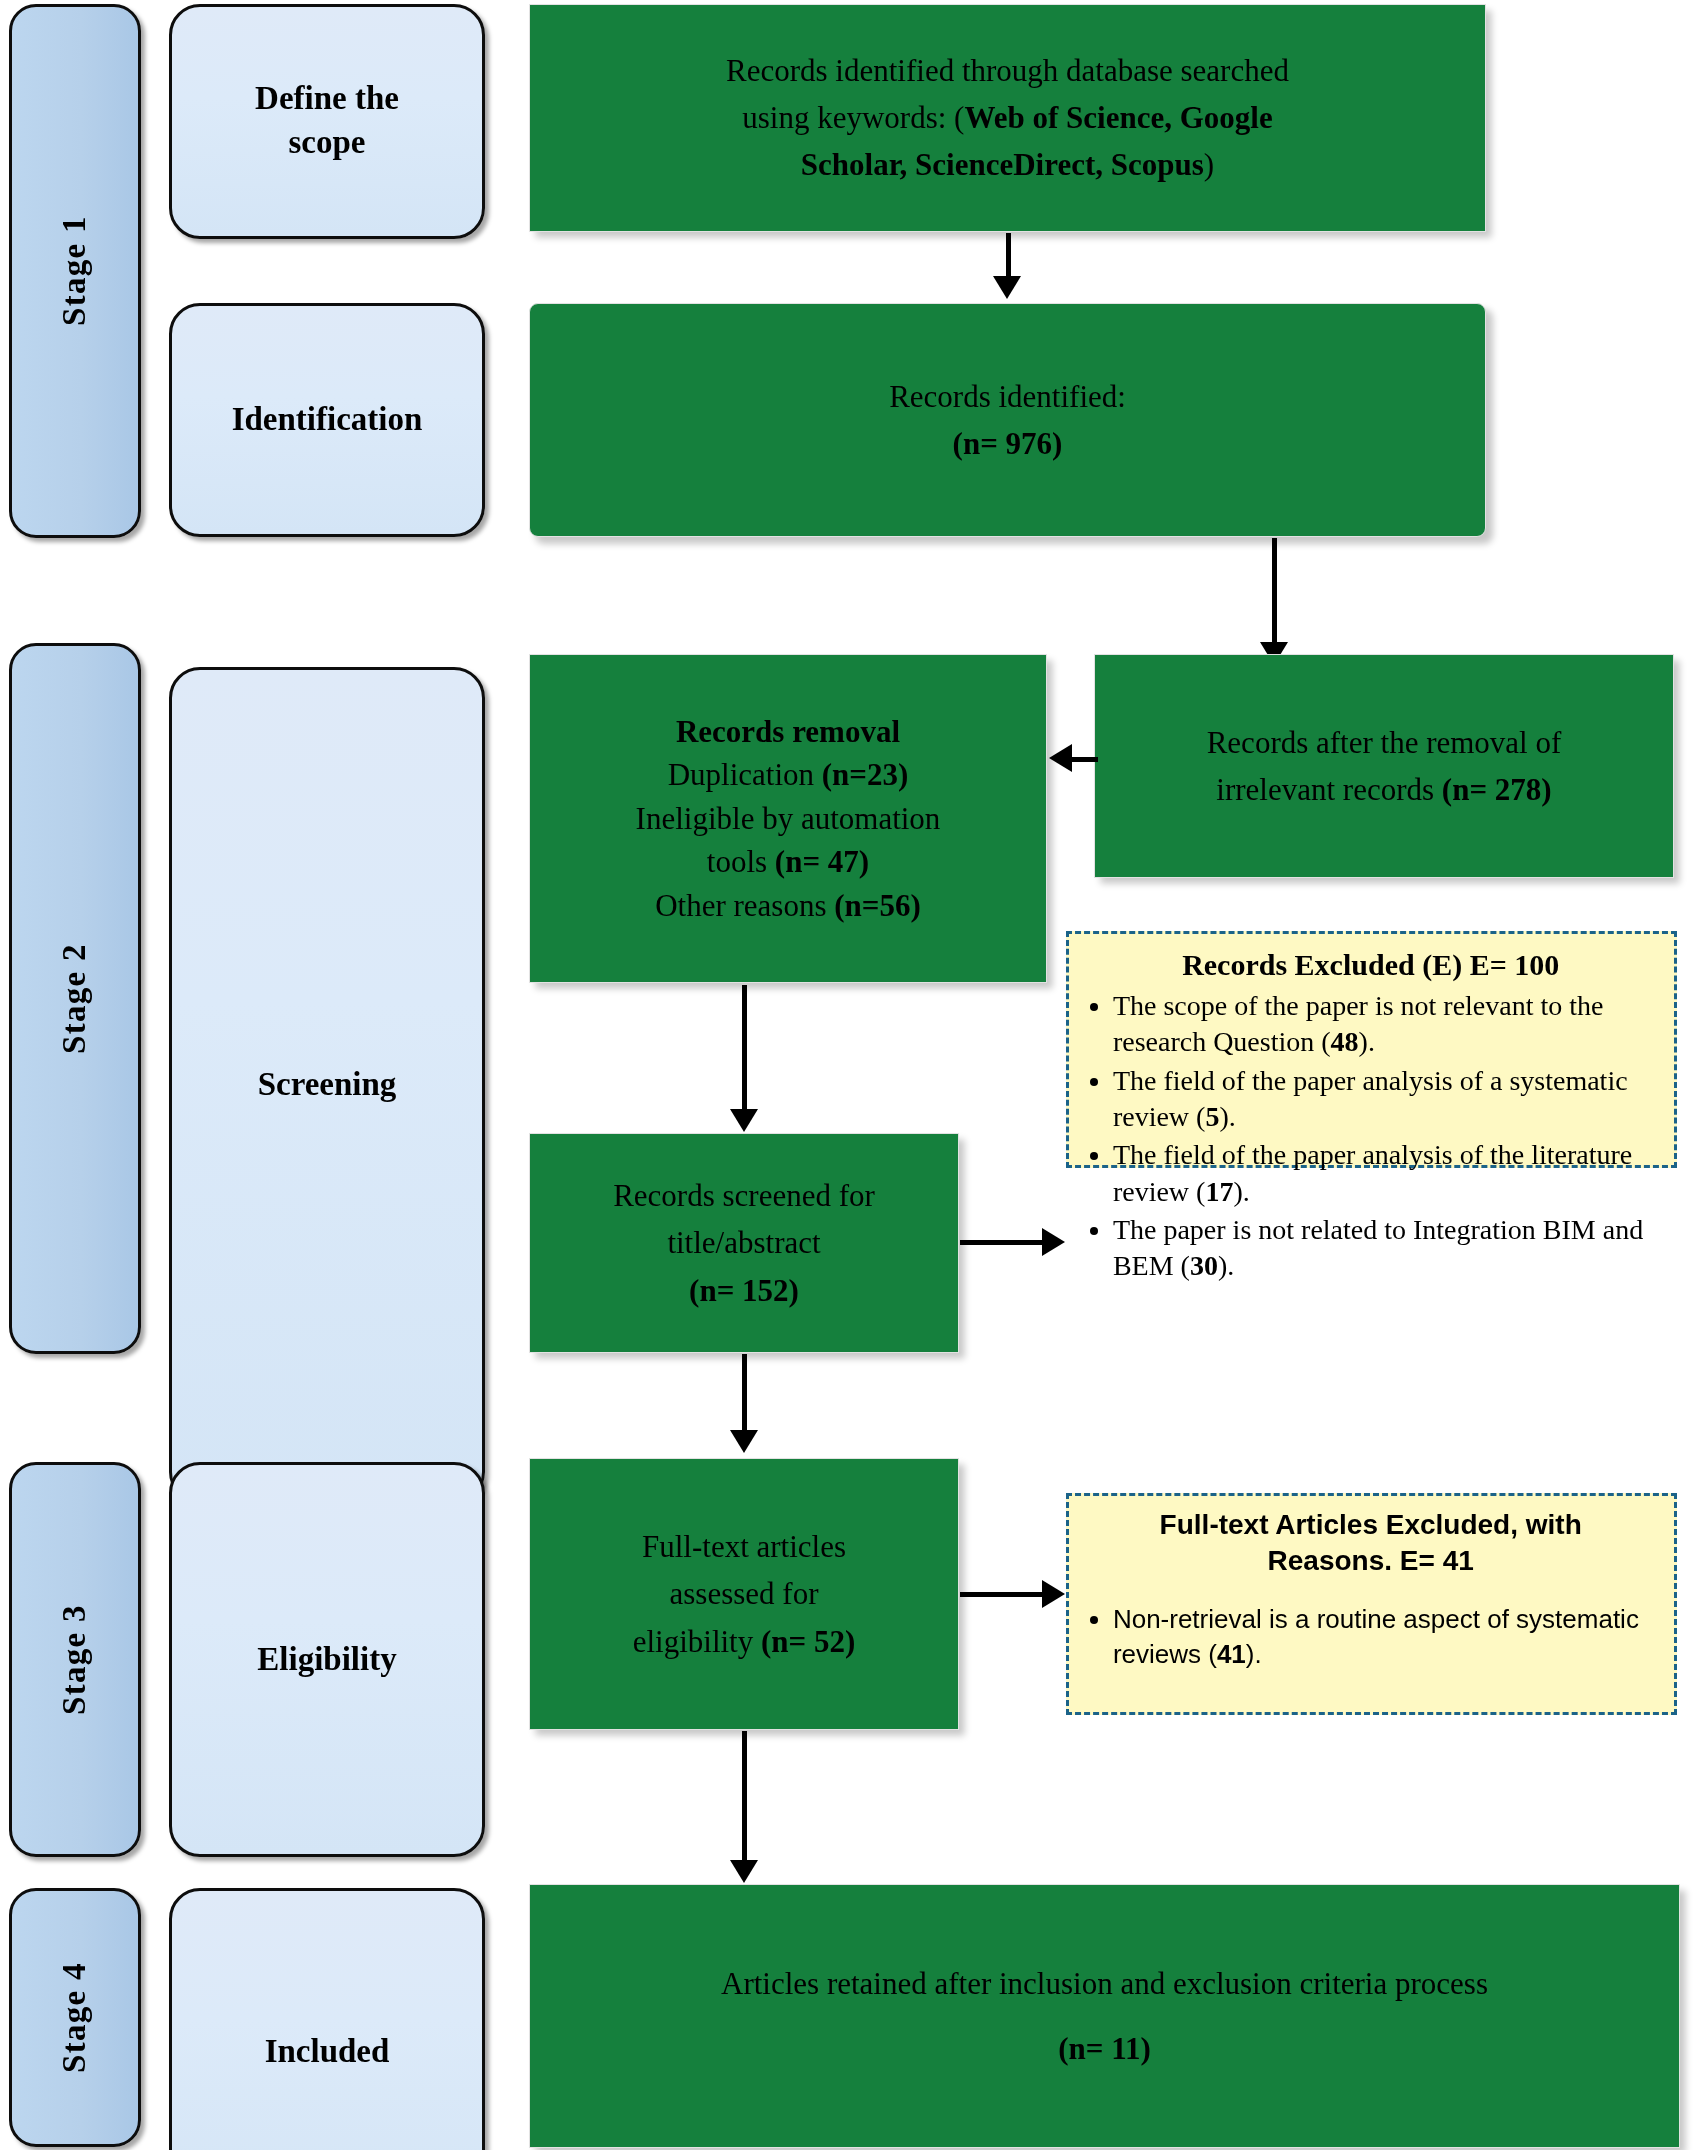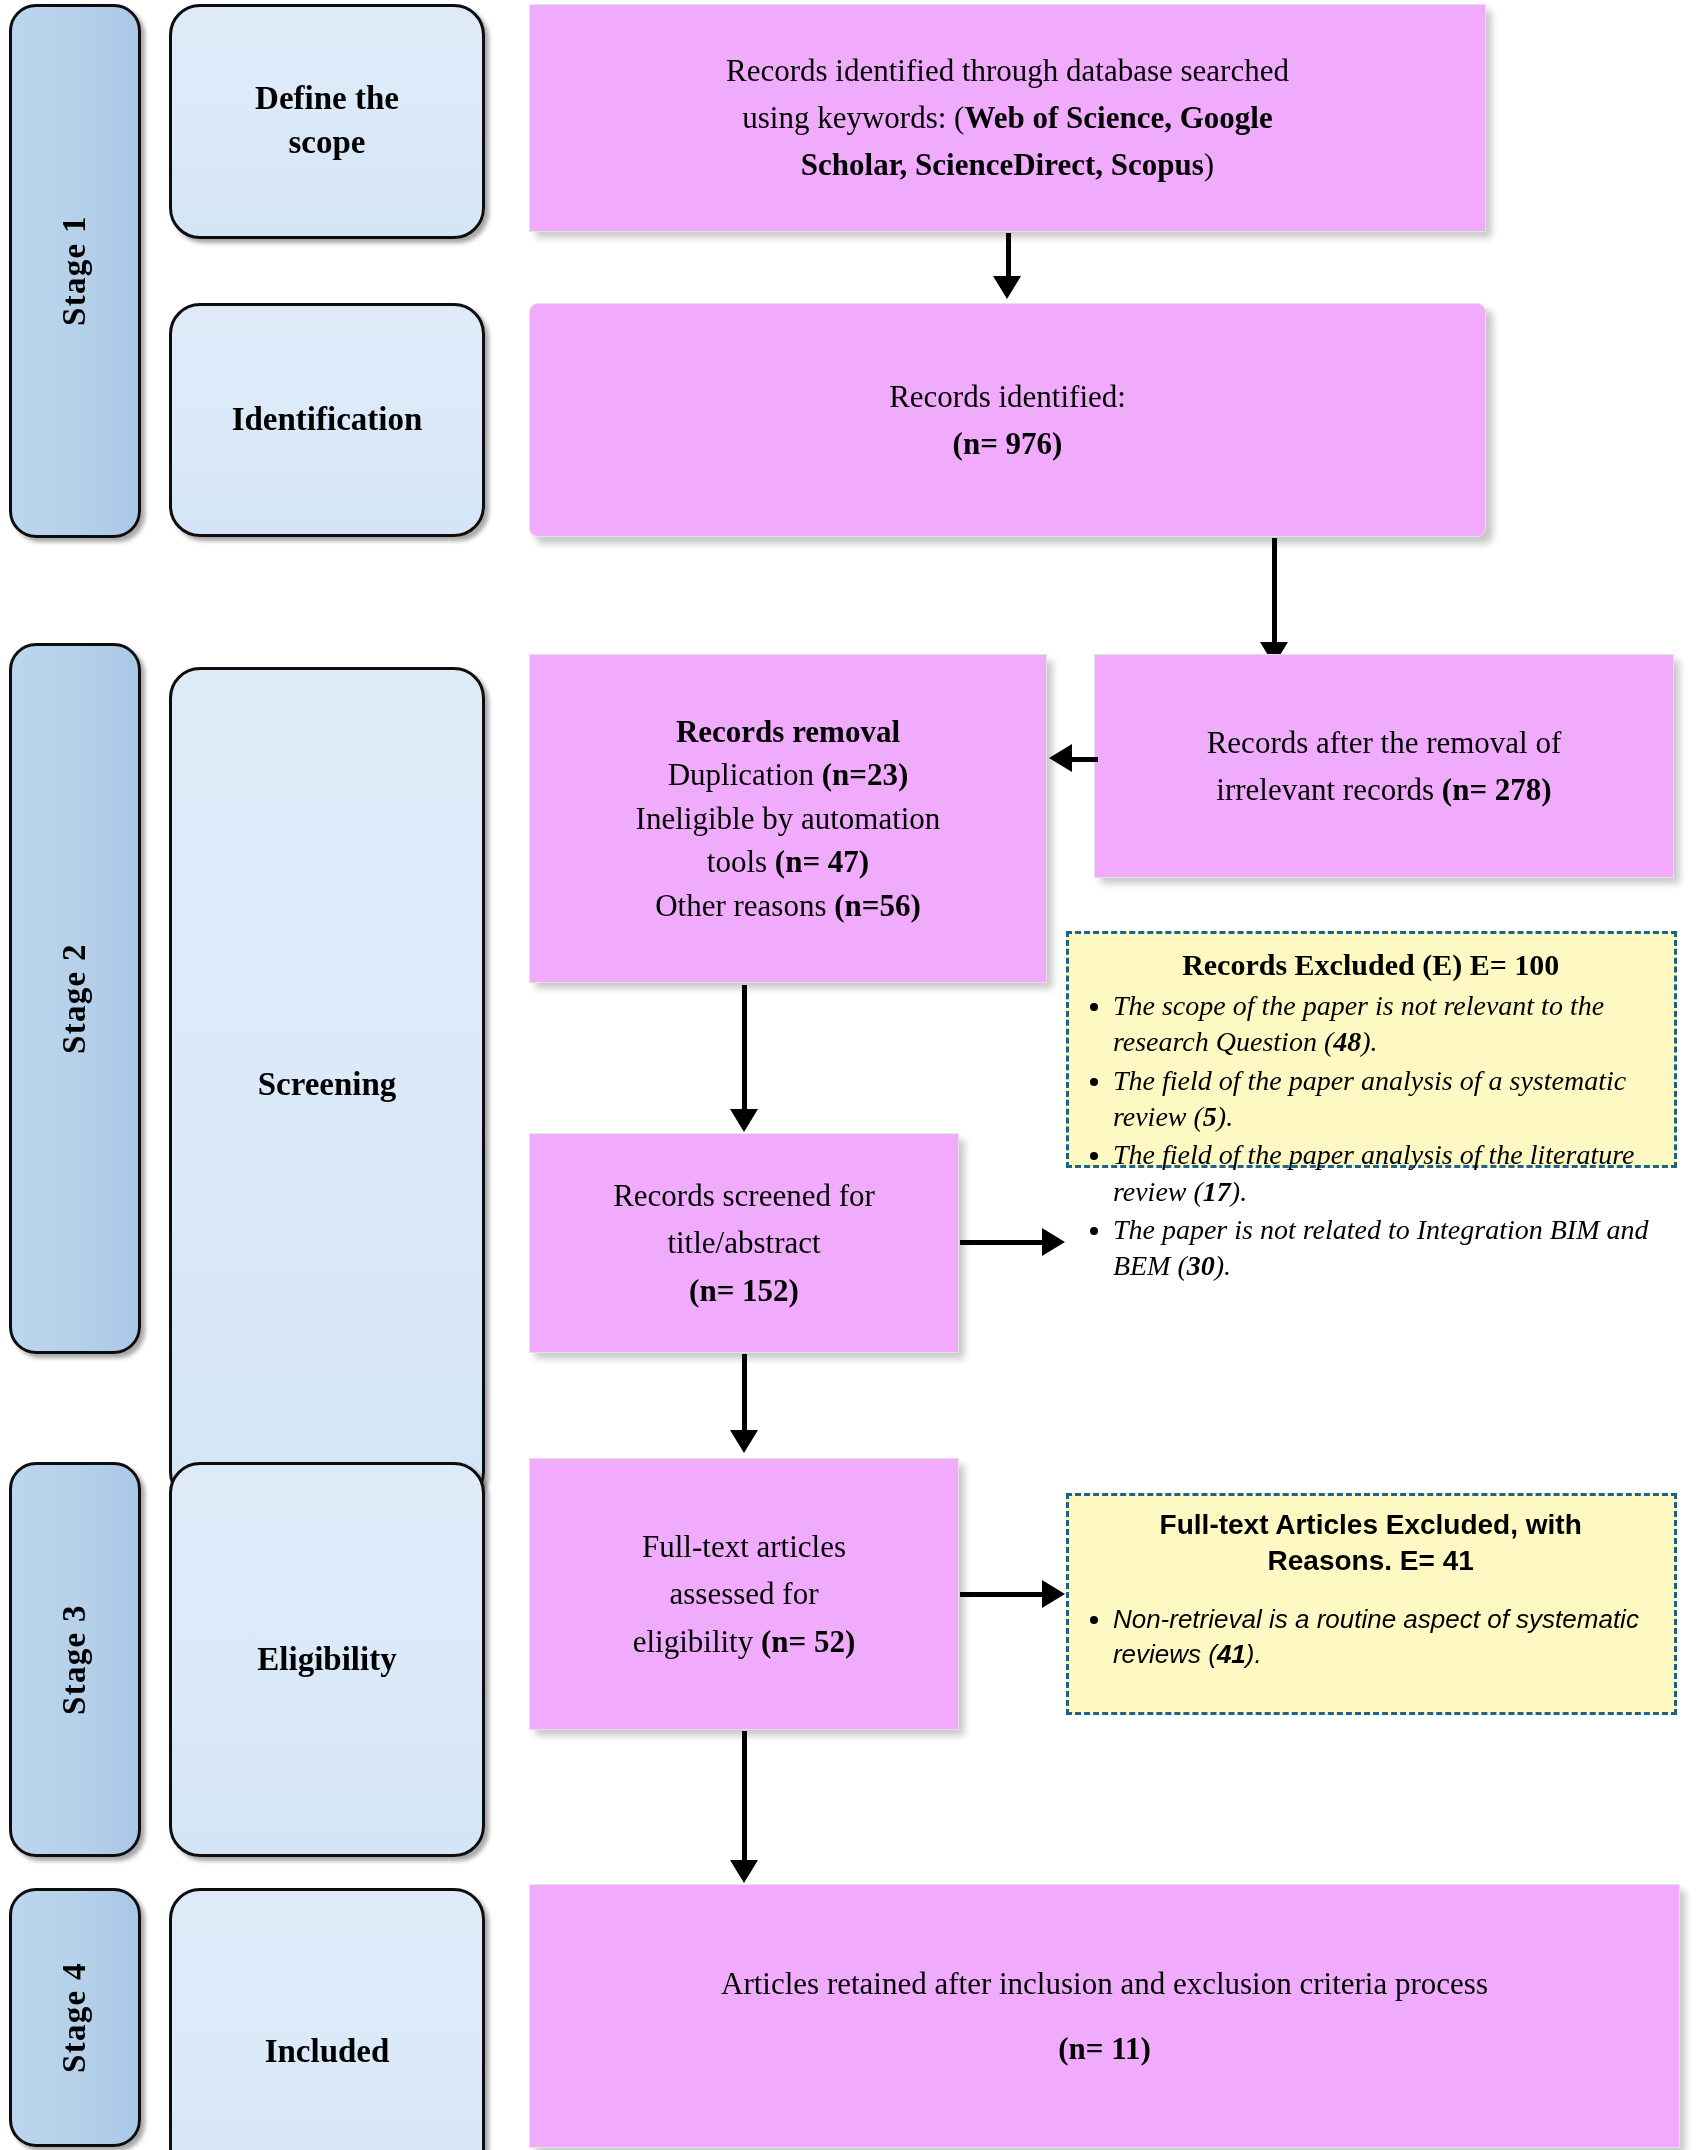--- a/index.html
+++ b/index.html
@@ -53,21 +53,21 @@
     font-weight: bold;
     font-size: 33px;
     line-height: 1.32;
     color: #000;
     padding: 4.4px 10.5px;
   }
 
   
   .gray-box {
     position: absolute;
-    background: #f0abfc;
+    background: #15803d;
     border: 0.4px solid #e2e2e2;
     box-sizing: border-box;
     box-shadow: 6.1px 6.1px 7px rgba(0,0,0,0.22);
     display: flex;
     flex-direction: column;
     align-items: center;
     justify-content: center;
     text-align: center;
     font-size: 31px;
     line-height: 1.52;
@@ -94,21 +94,20 @@
     font-weight: bold;
     font-size: 30px;
     line-height: 1.3;
     margin: 2.6px 0 4.4px 0;
   }
   .dash-list {
     margin: 0;
     padding-left: 32.5px;
     font-size: 28px;
     line-height: 1.30;
-    font-style: italic;
   }
   .dash-list li { margin: 0 0 1.8px 0; }
   .dash-box.sans .dash-list { font-size: 26px; line-height: 1.34; }
   .dash-box.sans .dash-title { font-size: 28px; }
   .spacer-gap { height: 18.4px; }
 
   
   .vline {
     position: absolute;
     background: #000;

